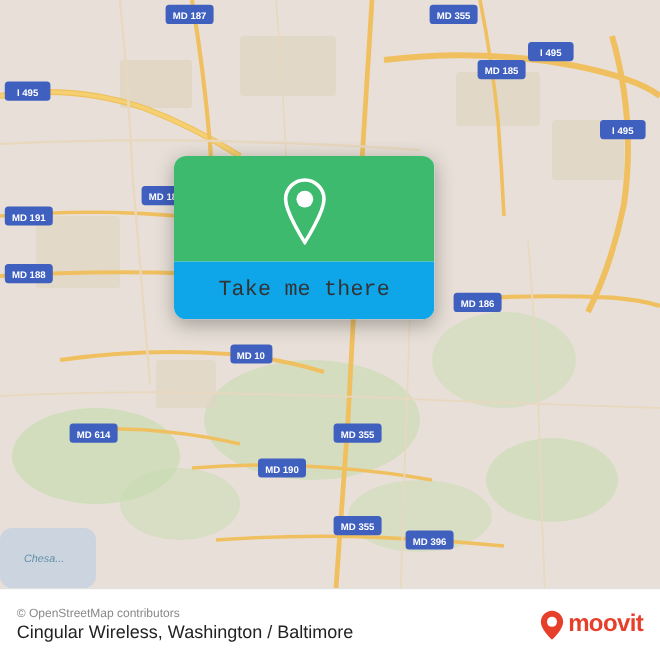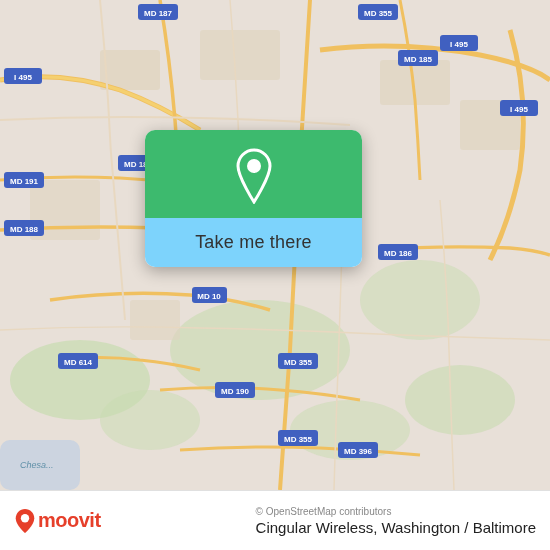--- a/index.html
+++ b/index.html
@@ -46,30 +46,31 @@
       align-items: center;
       padding: 18px 0 14px 0;
     }
 
     .pin-svg {
       width: 44px;
       height: 56px;
     }
 
     #popup-button {
-      background: #7dd3fc;
+      background: #0ea5e9;
       border: none;
       width: 100%;
       padding: 14px 10px;
       font-size: 18px;
       font-weight: 500;
       color: #333;
       cursor: pointer;
       text-align: center;
       letter-spacing: 0.2px;
+      font-family: Liberation Mono, monospace;
     }
 
     
     #bottom-bar {
       width: 550px;
       height: 60px;
       background: white;
       display: flex;
       align-items: center;
       justify-content: space-between;
@@ -227,24 +228,24 @@
       <svg class="pin-svg" viewBox="0 0 44 56" xmlns="http://www.w3.org/2000/svg">
         <path d="M22 2C13.2 2 6 9.2 6 18C6 29 22 54 22 54C22 54 38 29 38 18C38 9.2 30.8 2 22 2Z" fill="#3dba6e" stroke="white" stroke-width="3"></path>
         <circle cx="22" cy="18" r="7" fill="white"></circle>
       </svg>
     </div>
     <button id="popup-button">Take me there</button>
   </div>
 </div>
 
 <div id="bottom-bar">
+  <div id="bottom-info">
+    <span id="attribution">© OpenStreetMap contributors</span>
+    <span id="location-title">Cingular Wireless, Washington / Baltimore</span>
+  </div>
   <div id="moovit-logo">
     <svg class="moovit-pin" viewBox="0 0 22 28" xmlns="http://www.w3.org/2000/svg">
       <path d="M11 1C5.5 1 1 5.5 1 11C1 18.5 11 27 11 27C11 27 21 18.5 21 11C21 5.5 16.5 1 11 1Z" fill="#e63f2a"></path>
       <circle cx="11" cy="11" r="4.5" fill="white"></circle>
     </svg>
     <span class="moovit-text">moovit</span>
   </div>
-  <div id="bottom-info">
-    <span id="attribution">© OpenStreetMap contributors</span>
-    <span id="location-title">Cingular Wireless, Washington / Baltimore</span>
-  </div>
 </div>
 
 </body></html>

